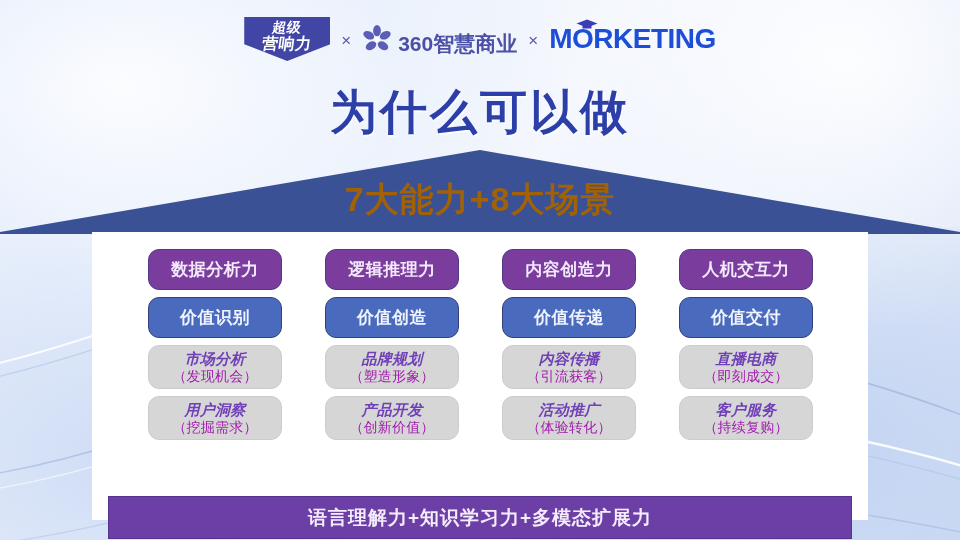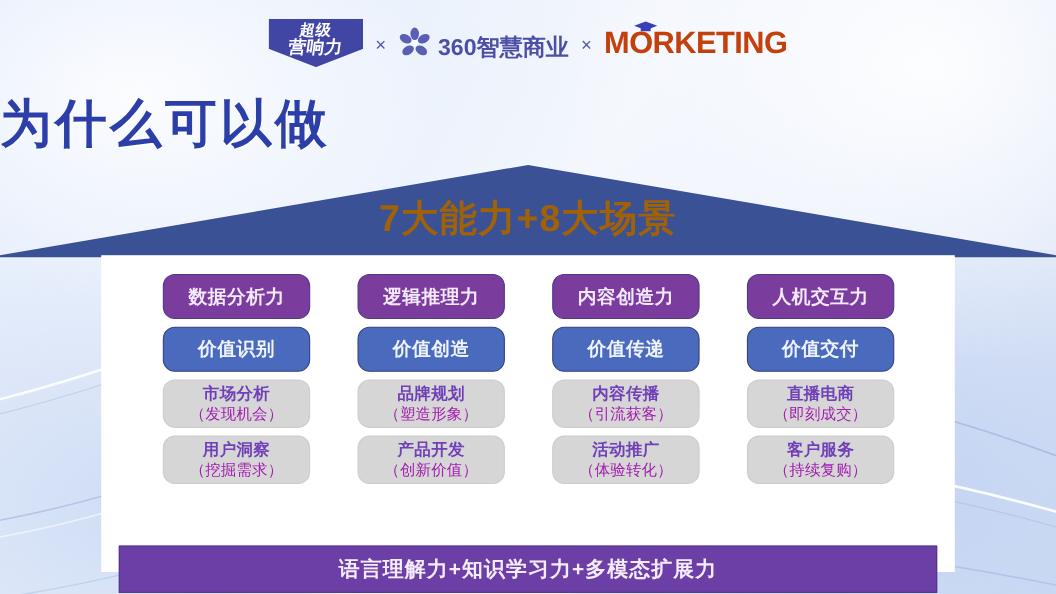--- a/index.html
+++ b/index.html
@@ -160,40 +160,40 @@
 
   
   .logo-mk {
     position: relative;
     display: flex;
     align-items: center;
   }
   .logo-mk .word {
     font-size: 28px;
     font-weight: 800;
-    color: #c2410c;
+    color: #1d4ed8;
     letter-spacing: -0.5px;
     line-height: 1;
     white-space: nowrap;
   }
   .logo-mk .cap {
     position: absolute;
     left: 27px;
     top: -6px;
     width: 22px;
     height: 11px;
   }
 
   
   .headline {
     position: absolute;
     top: 88px;
     left: 0;
     width: 960px;
-    text-align: left;
+    text-align: center;
     font-size: 47px;
     font-weight: 800;
     color: #2c3fa8;
     letter-spacing: 3px;
     line-height: 1;
     text-shadow: 1px 2px 0 rgba(255,255,255,0.75);
   }
 
   
   .roof {
@@ -268,20 +268,21 @@
     border: 1px solid #cccccc;
     height: 44px;
     gap: 1px;
   }
   .scene-cell .s-title {
     font-size: 15px;
     font-weight: 700;
     color: #7040b8;
     line-height: 17px;
     letter-spacing: 0.3px;
+    font-style: italic;
   }
   .scene-cell .s-sub {
     font-size: 14px;
     font-weight: 400;
     color: #a21caf;
     line-height: 16px;
     letter-spacing: 0.2px;
   }
 
   

